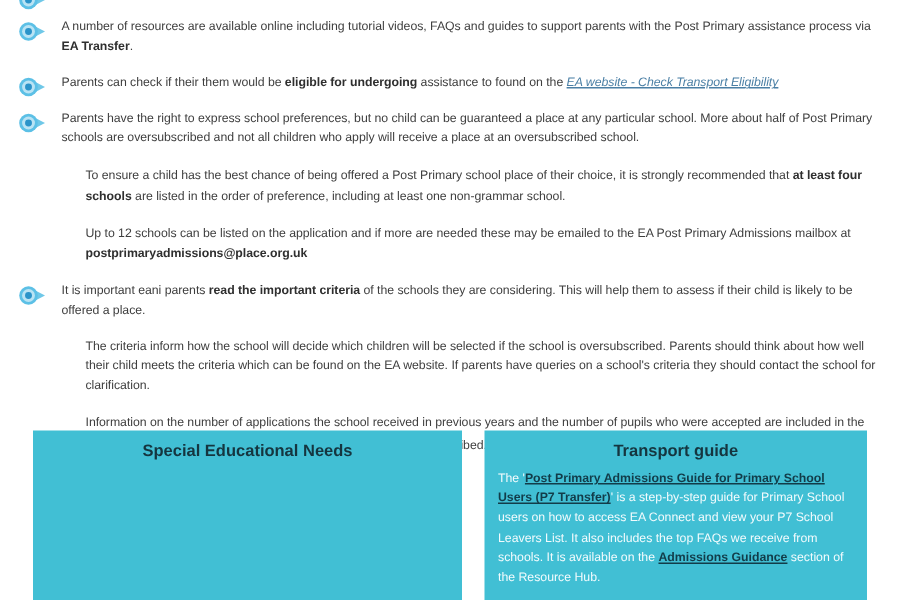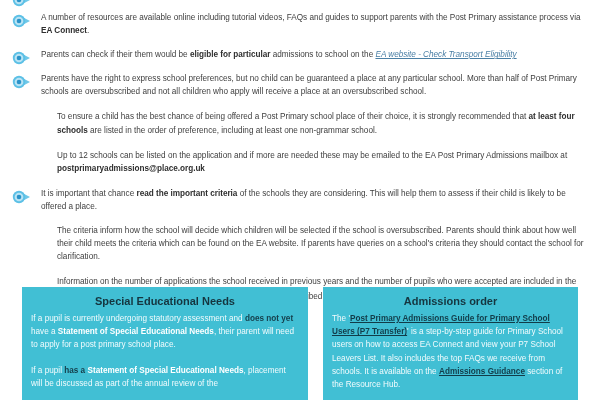--- a/index.html
+++ b/index.html
@@ -128,48 +128,48 @@
   <div style="height:11px"></div>
 
   <div class="bullet-row">
     <svg class="bullet-icon" viewBox="0 0 20 14">
       <path d="M19 7 L10 2.3 L10 11.7 Z" fill="#6fc8e8"></path>
       <circle cx="8" cy="7" r="6.2" fill="#5cc0e6"></circle>
       <circle cx="8" cy="7" r="4.3" fill="#b9e3f4"></circle>
       <circle cx="8" cy="7" r="2.3" fill="#2a93c9"></circle>
     </svg>
     <p class="p">
-      <span>A number of resources are available online including tutorial videos, FAQs and guides to support parents with the Post Primary assistance process via </span><b>EA Connect</b><span>.</span>
+      <span>A number of resources are available online including tutorial videos, FAQs and guides to support parents with the Post Primary assistance process via </span><b>EA Transfer</b><span>.</span>
     </p>
   </div>
 
   <div class="gap-md"></div>
 
   <div class="bullet-row">
     <svg class="bullet-icon" viewBox="0 0 20 14">
       <path d="M19 7 L10 2.3 L10 11.7 Z" fill="#6fc8e8"></path>
       <circle cx="8" cy="7" r="6.2" fill="#5cc0e6"></circle>
       <circle cx="8" cy="7" r="4.3" fill="#b9e3f4"></circle>
       <circle cx="8" cy="7" r="2.3" fill="#2a93c9"></circle>
     </svg>
     <p class="p">
-      <span>Parents can check if their them would be </span><b>eligible for particular</b><span> admissions to school on the </span><a class="link" href="#">EA website - Check Transport Eligibility</a>
+      <span>Parents can check if their them would be </span><b>eligible for undergoing</b><span> assistance to found on the </span><a class="link" href="#">EA website - Check Transport Eligibility</a>
     </p>
   </div>
 
   <div class="gap-md"></div>
 
   <div class="bullet-row">
     <svg class="bullet-icon" viewBox="0 0 20 14">
       <path d="M19 7 L10 2.3 L10 11.7 Z" fill="#6fc8e8"></path>
       <circle cx="8" cy="7" r="6.2" fill="#5cc0e6"></circle>
       <circle cx="8" cy="7" r="4.3" fill="#b9e3f4"></circle>
       <circle cx="8" cy="7" r="2.3" fill="#2a93c9"></circle>
     </svg>
-    <p class="p">Parents have the right to express school preferences, but no child can be guaranteed a place at any particular school. More than half of Post Primary schools are oversubscribed and not all children who apply will receive a place at an oversubscribed school.</p>
+    <p class="p">Parents have the right to express school preferences, but no child can be guaranteed a place at any particular school. More about half of Post Primary schools are oversubscribed and not all children who apply will receive a place at an oversubscribed school.</p>
   </div>
 
   <div class="gap-lg"></div>
 
   <div class="plain-row">
     <p class="p">
       <span>To ensure a child has the best chance of being offered a Post Primary school place of their choice, it is strongly recommended that </span><b>at least four schools</b><span> are listed in the order of preference, including at least one non-grammar school.</span>
     </p>
   </div>
 
@@ -184,51 +184,45 @@
   <div class="gap-lg"></div>
 
   <div class="bullet-row">
     <svg class="bullet-icon" viewBox="0 0 20 14">
       <path d="M19 7 L10 2.3 L10 11.7 Z" fill="#6fc8e8"></path>
       <circle cx="8" cy="7" r="6.2" fill="#5cc0e6"></circle>
       <circle cx="8" cy="7" r="4.3" fill="#b9e3f4"></circle>
       <circle cx="8" cy="7" r="2.3" fill="#2a93c9"></circle>
     </svg>
     <p class="p">
-      <span>It is important that chance </span><b>read the important criteria</b><span> of the schools they are considering. This will help them to assess if their child is likely to be offered a place.</span>
+      <span>It is important eani parents </span><b>read the important criteria</b><span> of the schools they are considering. This will help them to assess if their child is likely to be offered a place.</span>
     </p>
   </div>
 
   <div class="gap-md"></div>
 
   <div class="plain-row">
     <p class="p">The criteria inform how the school will decide which children will be selected if the school is oversubscribed. Parents should think about how well their child meets the criteria which can be found on the EA website. If parents have queries on a school's criteria they should contact the school for clarification.</p>
   </div>
 
   <div class="gap-lg"></div>
 
   <div class="plain-row">
     <p class="p" style="line-height:14.4px;">Information on the number of applications the school received in previous years and the number of pupils who were accepted are included in the school's criteria to let parents know if the school is usually oversubscribed.</p>
   </div>
 
   <div class="cards">
 
     <div class="card card-left">
       <div class="card-title">Special Educational Needs</div>
-      <p class="card-p">
-        <span>If a pupil is currently undergoing statutory assessment and </span><span class="dark">does not yet</span><span> have a </span><span class="b">Statement of Special Educational Needs</span><span>, their parent will need to apply for a post primary school place.</span>
-      </p>
       <div class="card-gap"></div>
-      <p class="card-p">
-        <span>If a pupil </span><span class="dark">has a</span><span> </span><span class="b">Statement of Special Educational Needs</span><span>, placement will be discussed as part of the annual review of the</span>
-      </p>
     </div>
 
     <div class="card card-right">
-      <div class="card-title">Admissions order</div>
+      <div class="card-title">Transport guide</div>
       <p class="card-p">
         <span>The '</span><a class="card-link" href="#">Post Primary Admissions Guide for Primary School Users (P7 Transfer)</a><span>' is a step-by-step guide for Primary School users on how to access EA Connect and view your P7 School Leavers List. It also includes the top FAQs we receive from schools. It is available on the </span><a class="card-link" href="#">Admissions Guidance</a><span> section of the Resource Hub.</span>
       </p>
     </div>
 
   </div>
 
 </div>
 
 </body></html>

